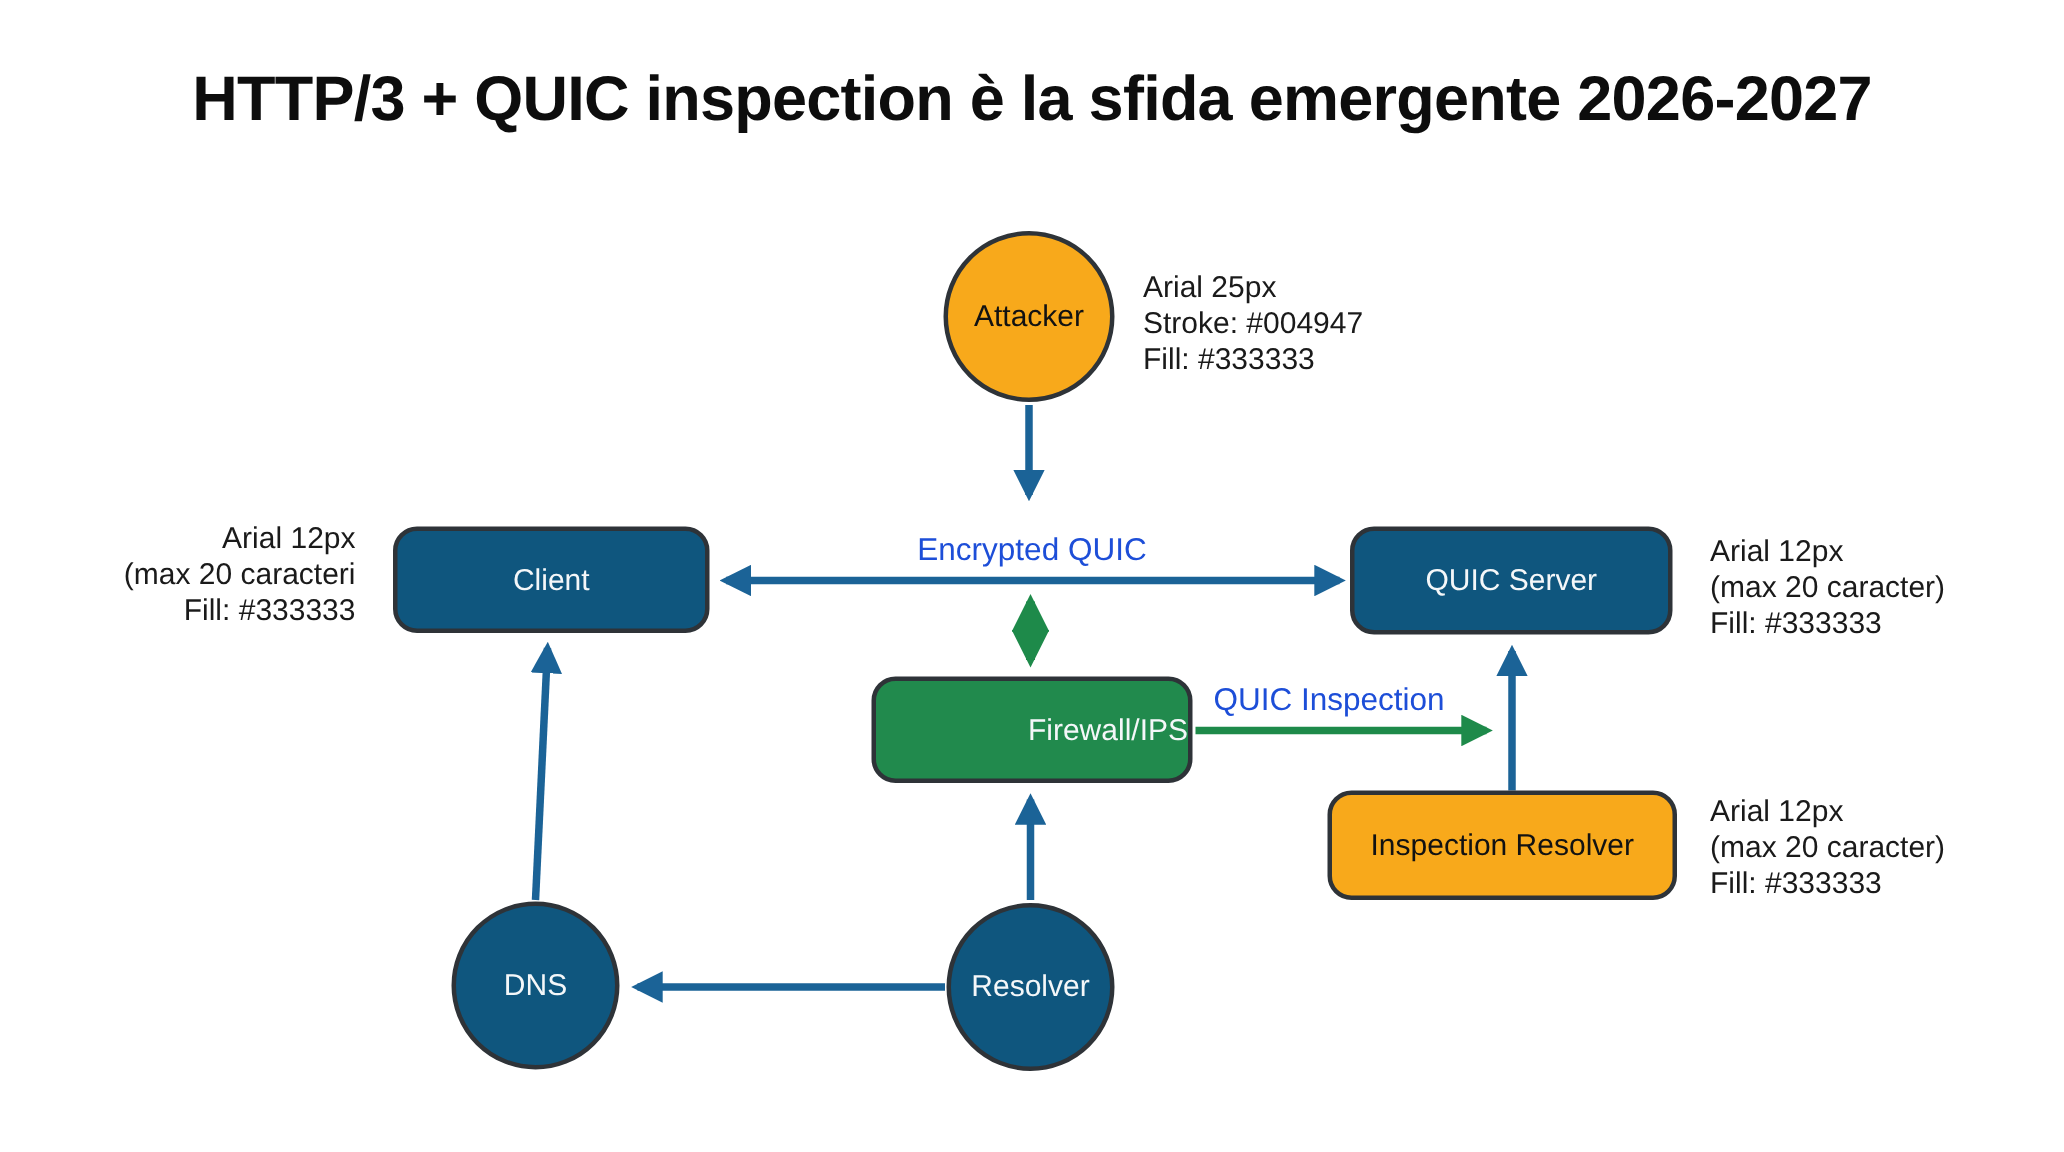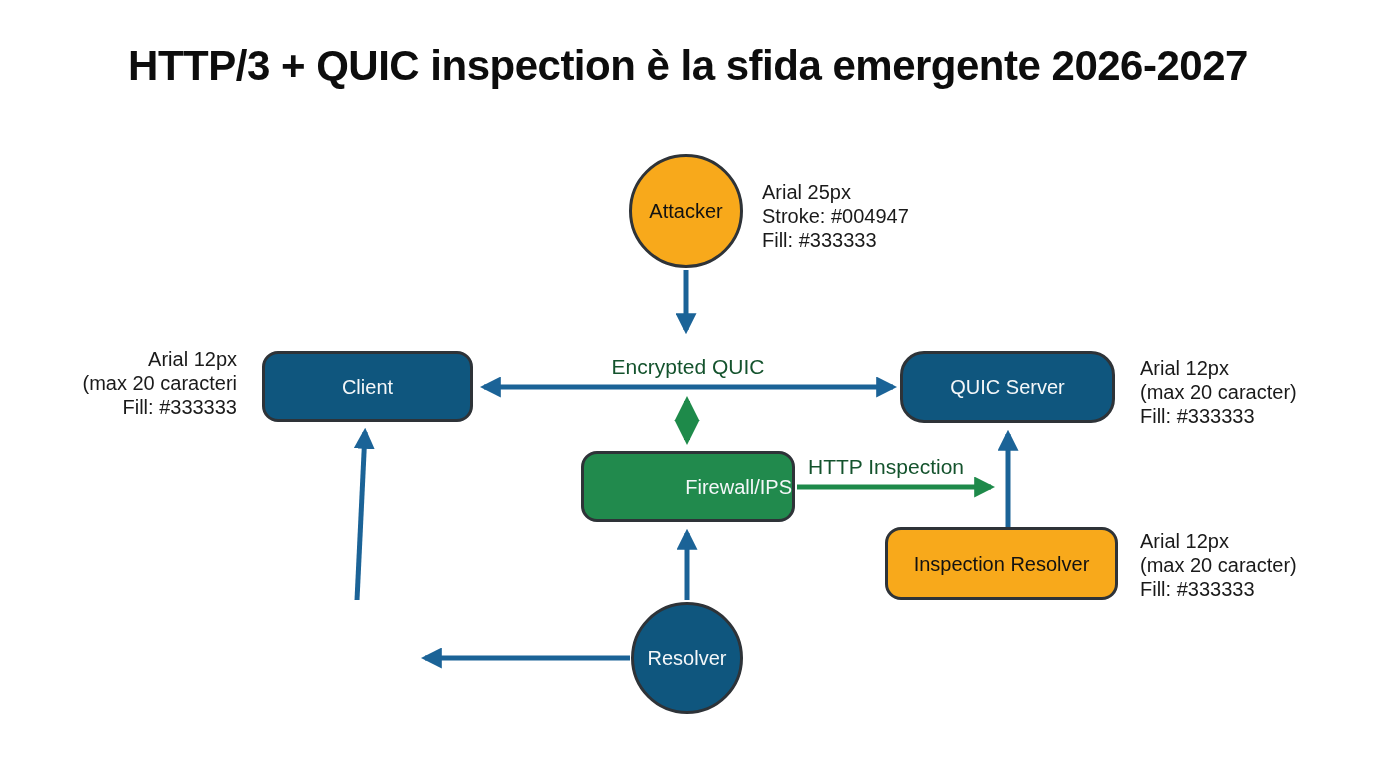--- a/index.html
+++ b/index.html
@@ -48,31 +48,31 @@
   .node.circle {
     border: 3px solid #2e3338;
     border-radius: 50%;
   }
   .node.blue   { background: #0f567e; color: #f4f7f9; }
   .node.green  { background: #218a4d; color: #f4f7f9; }
   .node.orange { background: #f8a91b; color: #121212; }
 
   #attacker            { left: 629px; top: 154px; width: 114px; height: 114px; }
   #client              { left: 262px; top: 351px; width: 211px; height: 71px; }
-  #quic-server         { left: 900px; top: 351px; width: 215px; height: 72px; border-radius: 24px; }
+  #quic-server         { left: 900px; top: 351px; width: 215px; height: 72px; }
   #firewall            { left: 581px; top: 451px; width: 214px; height: 71px; justify-content: flex-end; }
   #inspection-challenge{ left: 885px; top: 527px; width: 233px; height: 73px; }
   #dns                 { left: 301px; top: 601px; width: 112px; height: 112px; }
   #resolver            { left: 631px; top: 602px; width: 112px; height: 112px; }
 
   .edge-label {
     position: absolute;
     transform: translateX(-50%);
     font-size: 21px;
-    color: #14532d;
+    color: #1d4ed8;
     white-space: nowrap;
   }
   #encrypted-quic-label { left: 688px; top: 355px; }
   #quic-inspection-label{ left: 886px; top: 455px; }
 
   .note {
     position: absolute;
     font-size: 20px;
     line-height: 24px;
     color: #1a1a1a;
@@ -130,28 +130,31 @@
   </div>
 
   <div id="firewall" class="node rect green">
     <span>Firewall/IPS</span>
   </div>
 
   <div id="inspection-challenge" class="node rect orange">
     <span>Inspection Resolver</span>
   </div>
 
+  <div id="dns" class="node circle blue">
+    <span>DNS</span>
+  </div>
 
   <div id="resolver" class="node circle blue">
     <span>Resolver</span>
   </div>
 
   <div id="encrypted-quic-label" class="edge-label">Encrypted QUIC</div>
 
-  <div id="quic-inspection-label" class="edge-label">HTTP Inspection</div>
+  <div id="quic-inspection-label" class="edge-label">QUIC Inspection</div>
 
   <div id="attacker-note" class="note">
     <div>Arial 25px</div>
     <div>Stroke: #004947</div>
     <div>Fill: #333333</div>
   </div>
 
   <div id="client-note" class="note">
     <div>Arial 12px</div>
     <div>(max 20 caracteri</div>

